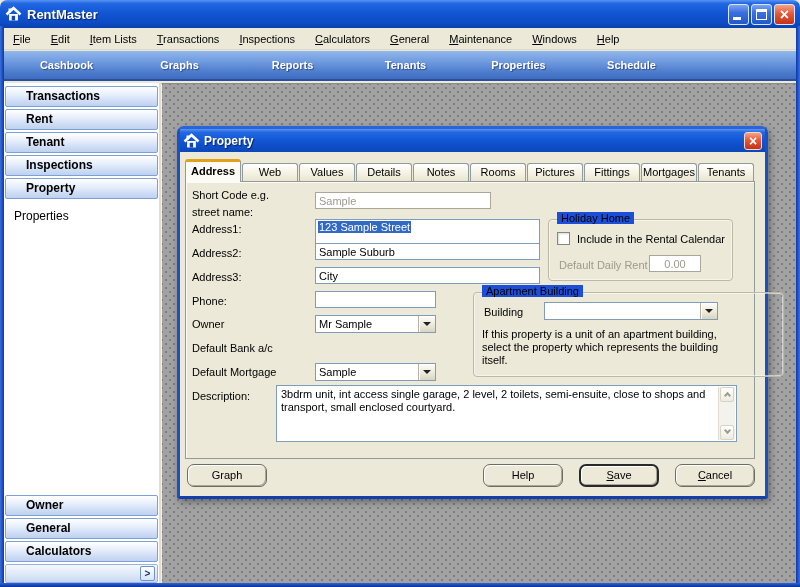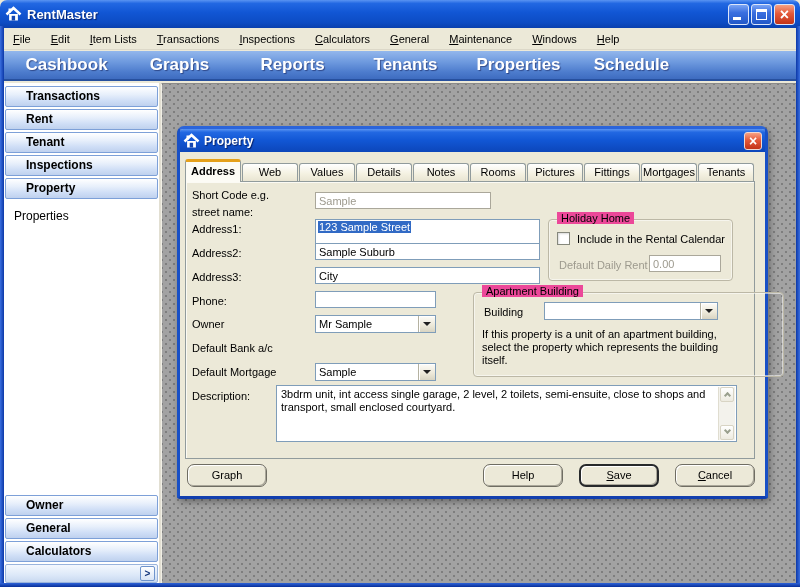--- a/index.html
+++ b/index.html
@@ -35,21 +35,21 @@
   
   .menubar { position:absolute; left:0; top:28px; right:0; height:22px; background:#ece9d8;
     display:flex; align-items:center; padding-left:6px; border-bottom:1px solid #dcd8c8; }
   .menu-item { padding:3px 7px; margin-right:6px; white-space:nowrap; cursor:default; }
   .u { text-decoration:underline; }
 
   
   .toolbar { position:absolute; left:0; top:51px; right:0; height:30px;
     background:linear-gradient(180deg,#93b7ec 0%,#6d99de 40%,#4d7ccd 75%,#3e6cc0 100%);
     border-bottom:2px solid #27509e; display:flex; align-items:center; padding-left:10px; }
-  .tool-item { width:113px; text-align:center; color:#fff; font-weight:bold; font-size:17px;
+  .tool-item { width:113px; text-align:center; color:#fff; font-weight:bold; font-size:11px;
     text-shadow:1px 1px 1px rgba(0,0,50,.45); cursor:default; }
 
   
   .main { position:absolute; left:4px; top:83px; right:4px; bottom:4px; display:flex; }
   .sidebar { width:157px; background:#fff; display:flex; flex-direction:column;
     border-right:2px solid #e2dfd2; padding-top:3px; z-index:2; }
   .side-btn { height:21px; margin:0 1px 2px 1px; border:1px solid #7da0d8; border-radius:2px;
     background:linear-gradient(180deg,#ffffff 0%,#e7effb 40%,#cfdef6 72%,#bfd1ee 100%);
     font-weight:bold; font-size:12px; line-height:19px; padding-left:20px; cursor:default; }
   .side-list { flex:1; background:#fff; overflow:hidden; }
@@ -103,21 +103,21 @@
   .combo { position:absolute; height:18px; border:1px solid #7f9db9; background:#fff;
     font-size:11px; line-height:16px; padding-left:3px; }
   .combo-btn { position:absolute; right:0; top:0; bottom:0; width:17px;
     background:linear-gradient(180deg,#fdfcf8 0%,#ece8d8 60%,#d8d4c2 100%);
     border-left:1px solid #b5b2a1; box-shadow:inset 1px 1px 0 #fff; }
   .combo-arrow { position:absolute; left:4px; top:6px; width:0; height:0;
     border-left:4px solid transparent; border-right:4px solid transparent; border-top:4px solid #202020; }
 
   .group { position:absolute; border:1px solid #bcb8a6; border-radius:4px;
     box-shadow:inset 0 0 0 1px rgba(255,255,255,.55); }
-  .group-legend { position:absolute; top:-8px; left:8px; background:#ec4899; padding:0 4px;
+  .group-legend { position:absolute; top:-8px; left:8px; background:#1d4ed8; padding:0 4px;
     font-size:11px; white-space:nowrap; }
   .checkbox { position:absolute; width:13px; height:13px; background:#fff; border:1px solid #86887c;
     box-shadow:inset 1px 1px 2px rgba(0,0,0,.15); }
   .gray { color:#9d9a8e; }
 
   .dtextarea { position:absolute; border:1px solid #7f9db9; background:#fff; font-size:11px;
     line-height:13px; padding:2px 22px 2px 4px; overflow:hidden; }
   .dscroll { position:absolute; right:1px; top:1px; bottom:1px; width:17px; background:#f3f2ec;
     border-left:1px solid #e0ddd0; }
   .dscroll .sbtn { position:absolute; left:1px; right:1px; height:15px;
@@ -280,21 +280,21 @@
               <span class="chev dnc"></span>
             </span>
         </span>
       </div>
 
       <div class="group" style="left:362px; top:37px; width:185px; height:62px;">
         <div class="group-legend">Holiday Home</div>
         <span class="checkbox" style="left:8px; top:12px;"></span>
         <div class="lbl" style="left:28px; top:13px; position:absolute;">Include in the Rental Calendar</div>
         <div class="lbl gray" style="left:10px; top:39px; position:absolute;">Default Daily Rent</div>
-        <input class="tf disabled" style="left: 100px; top: 35px; width: 72px; text-align: left;" value="0.00">
+        <input class="tf disabled" style="left: 100px; top: 35px; width: 52px; text-align: center;" value="0.00">
       </div>
 
       <div class="group" style="left:287px; top:110px; width:311px; height:85px;">
         <div class="group-legend">Apartment Building</div>
         <div class="lbl" style="left:10px; top:13px; position:absolute;">Building</div>
         <div class="combo" style="left:70px; top:9px; width:174px;">
           <span></span>
           <span class="combo-btn">
               <span class="combo-arrow"></span>
             </span>

